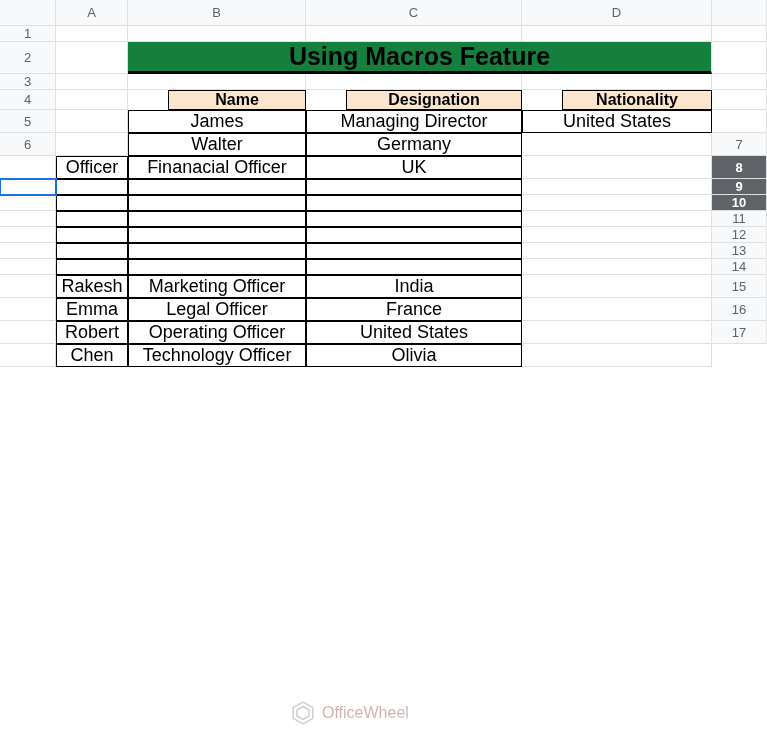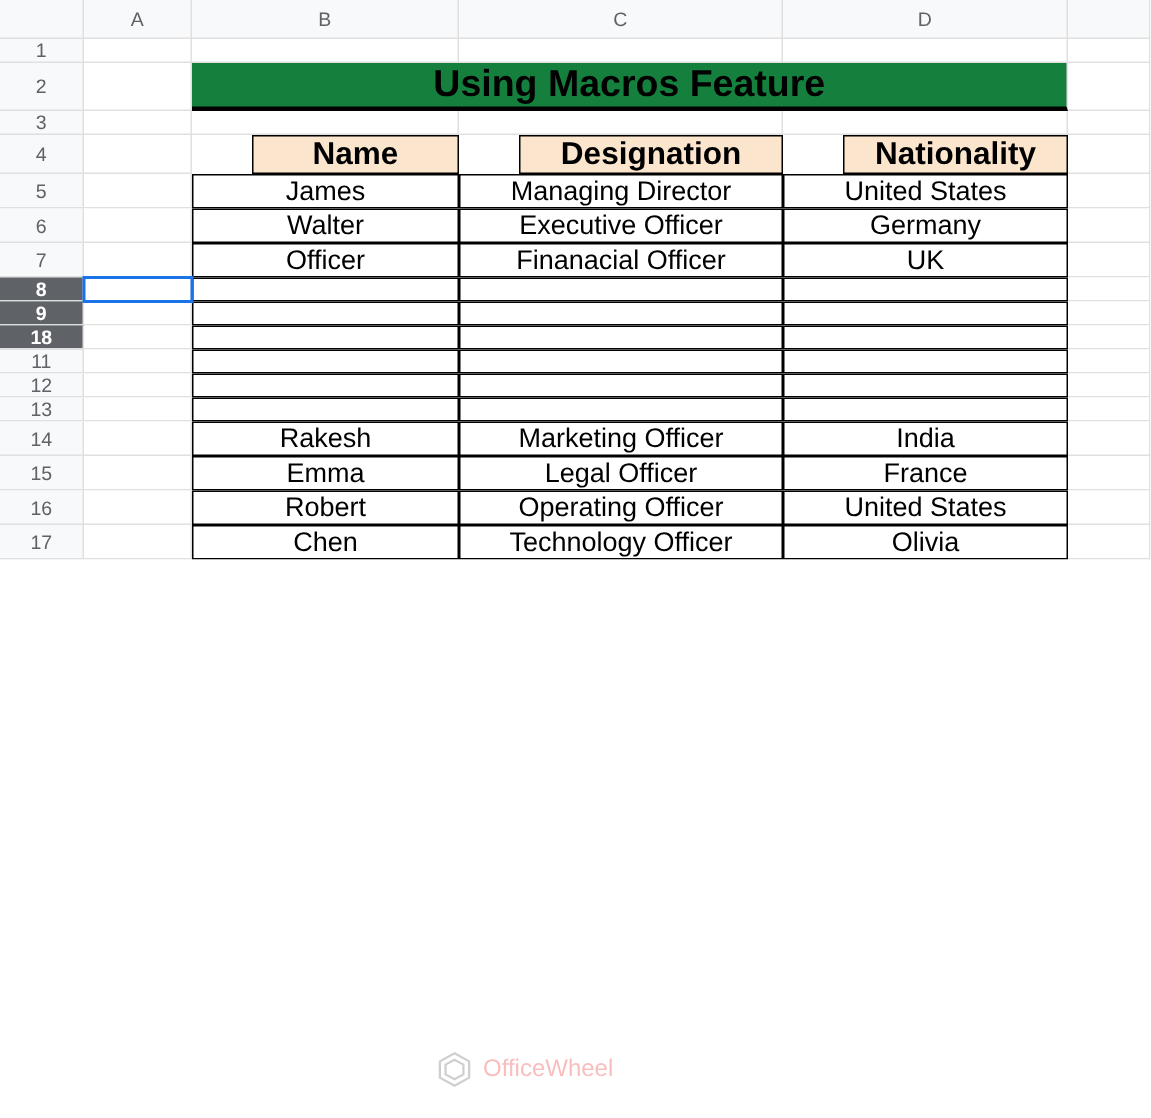--- a/index.html
+++ b/index.html
@@ -66,42 +66,42 @@
     align-items: center;
     justify-content: center;
     font-size: 25px;
     font-weight: bold;
     border-bottom: 3px solid #000;
     border-right: 1px solid #e0e0e0;
   }
   .th-cell {
     background: #fce5cd;
     font-weight: bold;
-    font-size: 21px;
+    font-size: 16px;
     border: 1px solid #000 !important;
     margin-left: 40px;
   }
   .td-cell {
     border: 1px solid #000 !important;
   }
   .active-cell {
     outline: 2px solid #1a73e8;
     outline-offset: -1px;
     z-index: 10;
   }
   .watermark {
     position: absolute;
     left: 290px;
     top: 700px;
     display: flex;
     align-items: center;
     gap: 6px;
     opacity: 0.35;
     font-size: 16px;
-    color: #ef4444;
+    color: #7f1d1d;
     pointer-events: none;
     z-index: 100;
   }
   .watermark svg { width: 26px; height: 26px; }
 </style>
 </head>
 <body>
 
 <div class="sheet">
 
@@ -141,21 +141,20 @@
   <div class="row-header row-5">5</div>
   <div class="cell row-5"></div>
   <div class="cell td-cell row-5">James</div>
   <div class="cell td-cell row-5">Managing Director</div>
   <div class="cell td-cell row-5">United States</div>
   <div class="cell row-5"></div>
 
   <div class="row-header row-6">6</div>
   <div class="cell row-6"></div>
   <div class="cell td-cell row-6">Walter</div>
-  <div class="cell td-cell row-6">Executive Officer</div>
   <div class="cell td-cell row-6">Germany</div>
   <div class="cell row-6"></div>
 
   <div class="row-header row-7">7</div>
   <div class="cell row-7"></div>
   <div class="cell td-cell row-7">Officer</div>
   <div class="cell td-cell row-7">Finanacial  Officer</div>
   <div class="cell td-cell row-7">UK</div>
   <div class="cell row-7"></div>
 
@@ -166,21 +165,21 @@
   <div class="cell td-cell row-8 sel-row row-top-sel"></div>
   <div class="cell row-8 sel-row row-top-sel"></div>
 
   <div class="row-header row-9 selected">9</div>
   <div class="cell row-9 sel-row"></div>
   <div class="cell td-cell row-9 sel-row"></div>
   <div class="cell td-cell row-9 sel-row"></div>
   <div class="cell td-cell row-9 sel-row"></div>
   <div class="cell row-9 sel-row"></div>
 
-  <div class="row-header row-10 selected">18</div>
+  <div class="row-header row-10 selected">10</div>
   <div class="cell row-10 sel-row sel-row-edge"></div>
   <div class="cell td-cell row-10 sel-row sel-row-edge"></div>
   <div class="cell td-cell row-10 sel-row sel-row-edge"></div>
   <div class="cell td-cell row-10 sel-row sel-row-edge"></div>
   <div class="cell row-10 sel-row sel-row-edge"></div>
 
   <div class="row-header row-11">11</div>
   <div class="cell row-11"></div>
   <div class="cell td-cell row-11"></div>
   <div class="cell td-cell row-11"></div>

